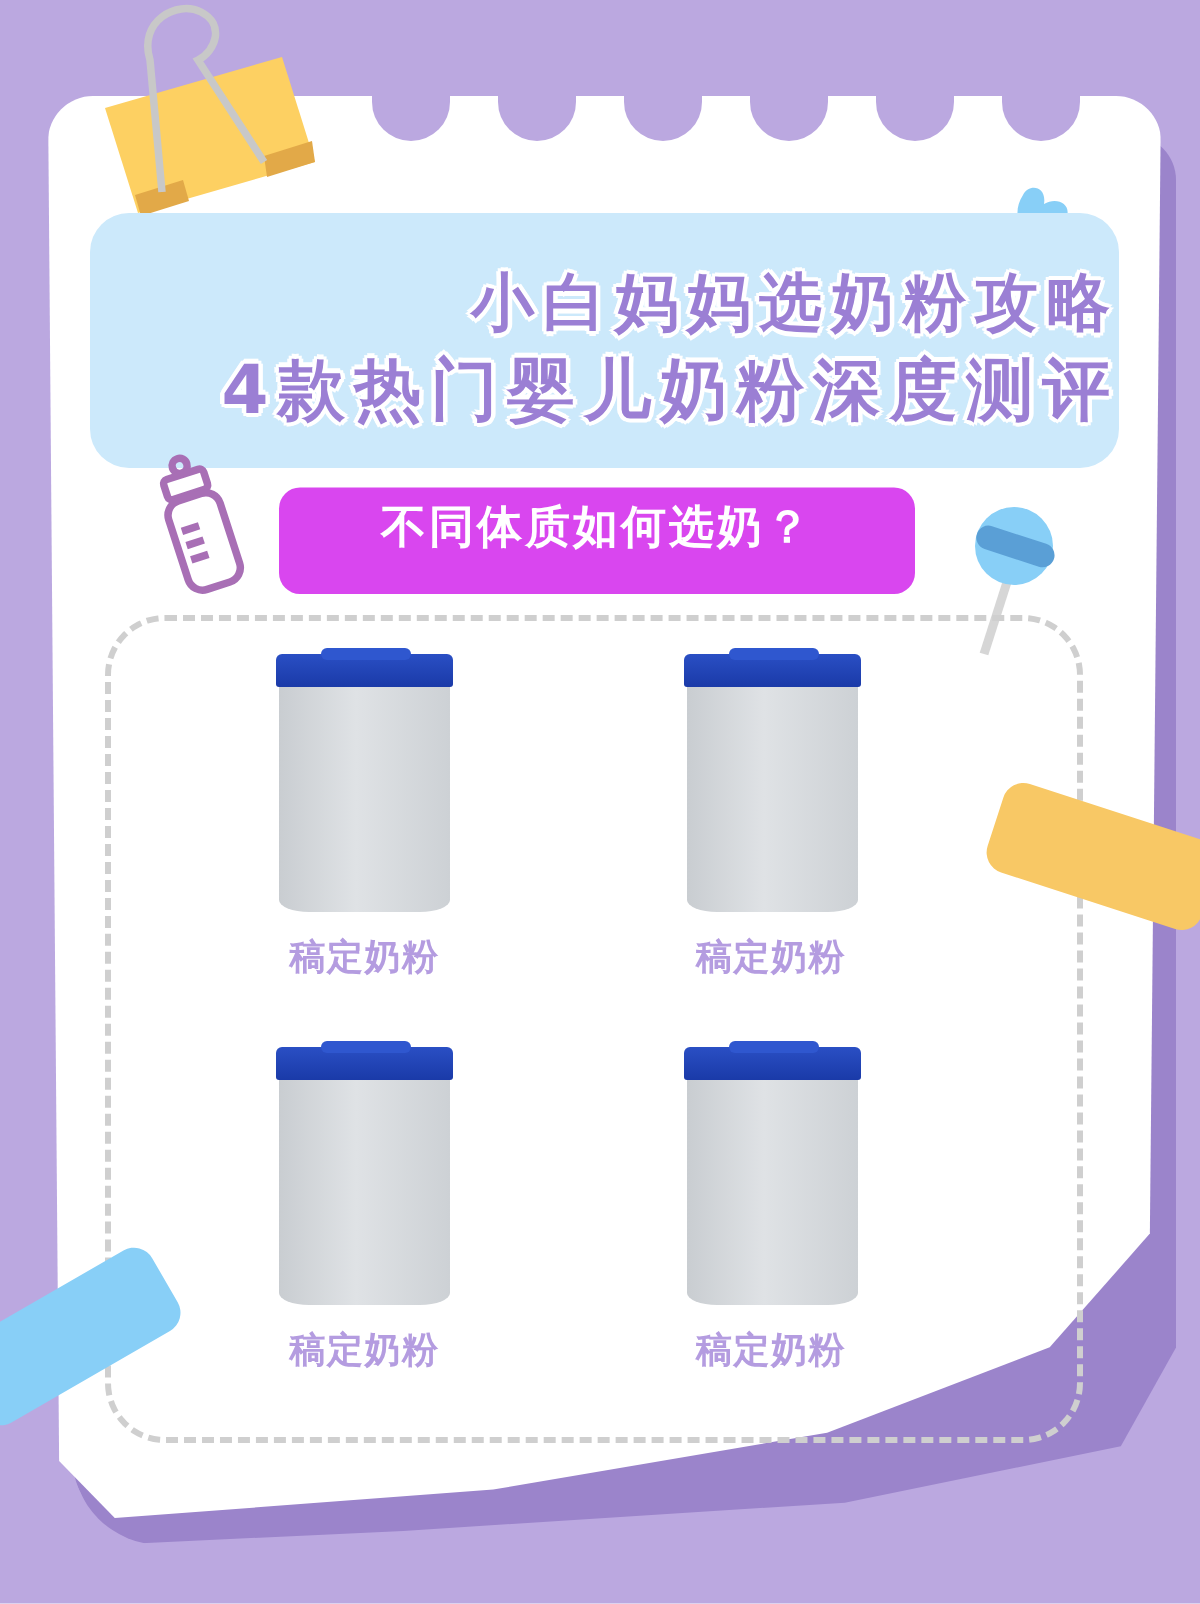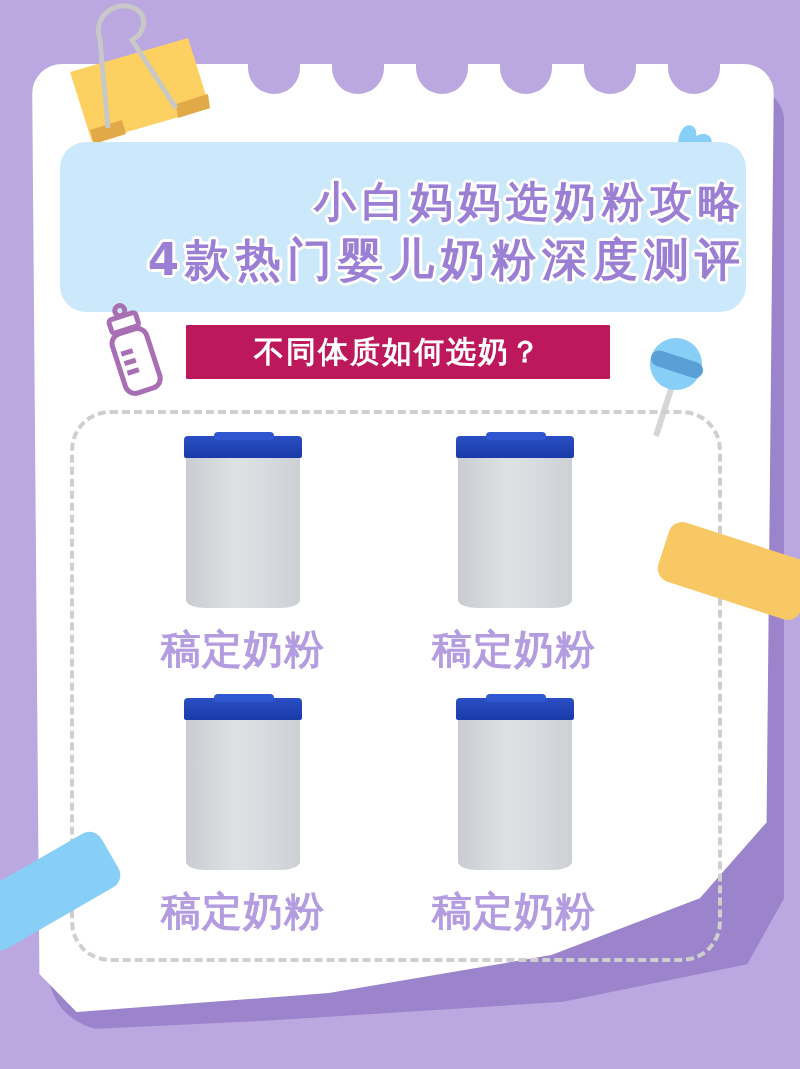--- a/index.html
+++ b/index.html
@@ -4,27 +4,27 @@
 <style>
   html,body{margin:0;padding:0;}
   body{width:800px;height:1069px;background:#bba8e0;position:relative;overflow:hidden;font-family:"DejaVu Sans",sans-serif;}
   .abs{position:absolute;}
   .paper-shadow{left:48px;top:90px;width:736px;height:940px;background:#9b84cb;border-radius:30px 30px 40px 60px;clip-path:polygon(0 0,100% 0,100% 86%,95% 93%,70% 97%,30% 99%,3% 100%,0 95%);}
   .paper{left:32px;top:64px;width:742px;height:948px;background:#ffffff;border-radius:30px 30px 20px 40px;clip-path:polygon(0 0,100% 0,99% 80%,90% 88%,70% 94%,40% 98%,6% 100%,1% 96%);}
   .scallop{top:38px;width:52px;height:56px;background:#bba8e0;border-radius:0 0 26px 26px;}
   .title-box{left:60px;top:142px;width:686px;height:170px;background:#cce9fb;border-radius:26px;}
   .title-line{left:60px;width:686px;text-align:right;color:#9b7fd4;font-weight:bold;font-size:42px;letter-spacing:6px;
     text-shadow:3px 0 #fff,-3px 0 #fff,0 3px #fff,0 -3px #fff,2px 2px #fff,-2px -2px #fff,2px -2px #fff,-2px 2px #fff;}
-  .sub-pill{left:186px;top:325px;width:424px;height:54px;background:#be185d;border-radius:1px;color:#fff;font-size:30px;font-weight:bold;text-align:center;line-height:54px;letter-spacing:2px;}
+  .sub-pill{left:186px;top:325px;width:424px;height:71px;background:#d946ef;border-radius:14px;color:#fff;font-size:30px;font-weight:bold;text-align:center;line-height:54px;letter-spacing:2px;}
   .dash-box{left:70px;top:410px;width:652px;height:552px;border:4px dashed #cfcfcf;border-radius:40px;box-sizing:border-box;}
   .can{width:118px;height:172px;}
   .can .lid{position:absolute;left:0;top:0;width:118px;height:22px;background:linear-gradient(#2a4fc4,#1a3aa8);border-radius:4px 4px 2px 2px;}
   .can .lid-top{position:absolute;left:30px;top:-4px;width:60px;height:8px;background:#2f57cf;border-radius:4px;}
   .can .body{position:absolute;left:2px;top:22px;width:114px;height:150px;background:linear-gradient(90deg,#c9cdd1,#dfe2e5 45%,#cdd1d5);border-radius:0 0 20px 20px / 0 0 8px 8px;}
-  .can-label{font-size:40px;color:#b49ce0;font-weight:bold;width:200px;text-align:center;letter-spacing:1px;}
+  .can-label{font-size:24px;color:#b49ce0;font-weight:bold;width:200px;text-align:center;letter-spacing:1px;}
 </style>
 </head>
 <body>
 
 <div class="abs paper-shadow"></div>
 <div class="abs paper"></div>
 
 <div class="abs scallop" style="left:248px"></div>
 <div class="abs scallop" style="left:332px"></div>
 <div class="abs scallop" style="left:416px"></div>

